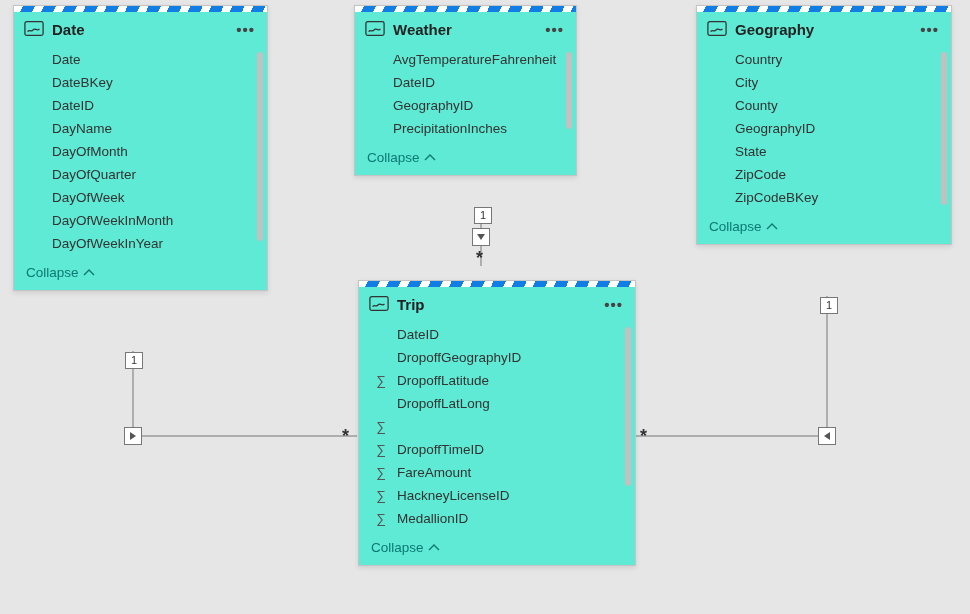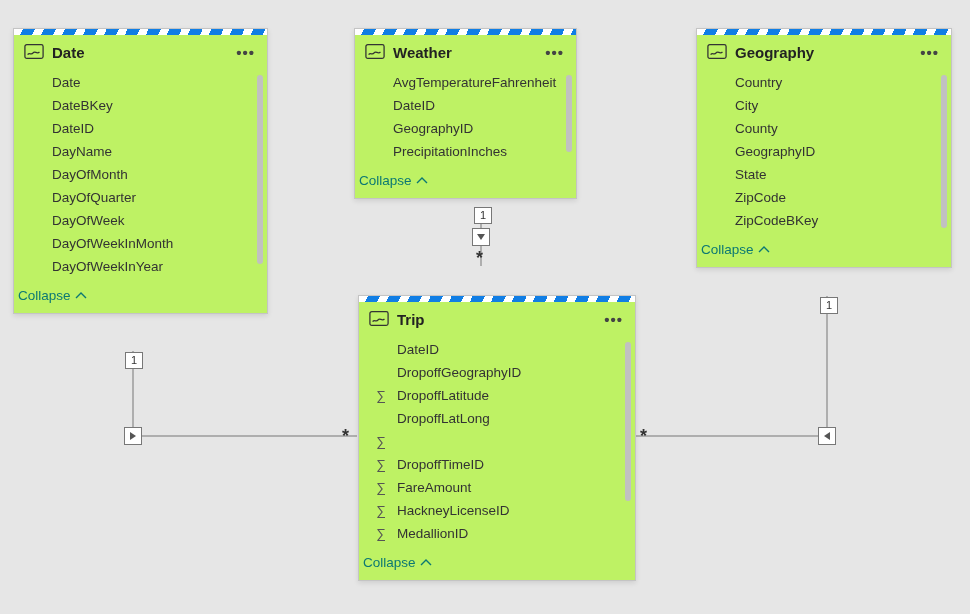--- a/index.html
+++ b/index.html
@@ -9,24 +9,23 @@
     font-family: "Segoe UI", Arial, sans-serif;
     font-size: 14px;
     color: #222;
     width: 970px;
     height: 614px;
     position: relative;
     overflow: hidden;
   }
   .table-card {
     position: absolute;
-    background: #bef264;
+    background: #5eead4;
     border: 1px solid #c4c4c4;
     box-shadow: 0 2px 5px rgba(0,0,0,0.1);
-    margin-top: 23px;
   }
   .table-header-stripe {
     height: 6px;
     background: repeating-linear-gradient(115deg,
       #fff 0, #fff 8px,
       #107ee5 8px, #107ee5 19px);
   }
   .table-header {
     display: flex;
     align-items: center;
@@ -68,21 +67,21 @@
     color: #555;
   }
   .field-row .indent-noicon {
     width: 16px;
     display: inline-block;
   }
   .field-row .txt { flex: 1; }
   .collapse-link {
     color: #0c7873;
     font-size: 13.5px;
-    padding: 6px 12px 10px 4px;
+    padding: 6px 12px 10px 12px;
     cursor: pointer;
     display: flex;
     align-items: center;
     gap: 4px;
   }
   .chev-up {
     display: inline-flex;
   }
   .scroll-track {
     position: absolute;
@@ -327,21 +326,21 @@
   <div class="collapse-link">
     <span>Collapse</span>
     <span class="chev-up">
       <svg width="12" height="10" viewBox="0 0 12 10">
           <path d="M1 7 L6 2 L11 7" fill="none" stroke="#0c7873" stroke-width="1.4"></path>
         </svg>
     </span>
   </div>
 </div>
 
-<div class="table-card" style="left:358px; top:272px; width:278px;">
+<div class="table-card" style="left:358px; top:280px; width:278px;">
   <div class="table-header-stripe"></div>
   <div class="table-header">
     <span class="table-icon">
       <svg width="20" height="18" viewBox="0 0 22 18">
         <rect x="1" y="1" width="20" height="15" rx="2" fill="none" stroke="#333" stroke-width="1.4"></rect>
         <path d="M4 12 C 6 9, 8 13, 10 10 C 12 7, 14 12, 17 9" fill="none" stroke="#333" stroke-width="1.4"></path>
       </svg>
     </span>
     <span class="table-title">Trip</span>
     <span class="more-dots">•••</span>

